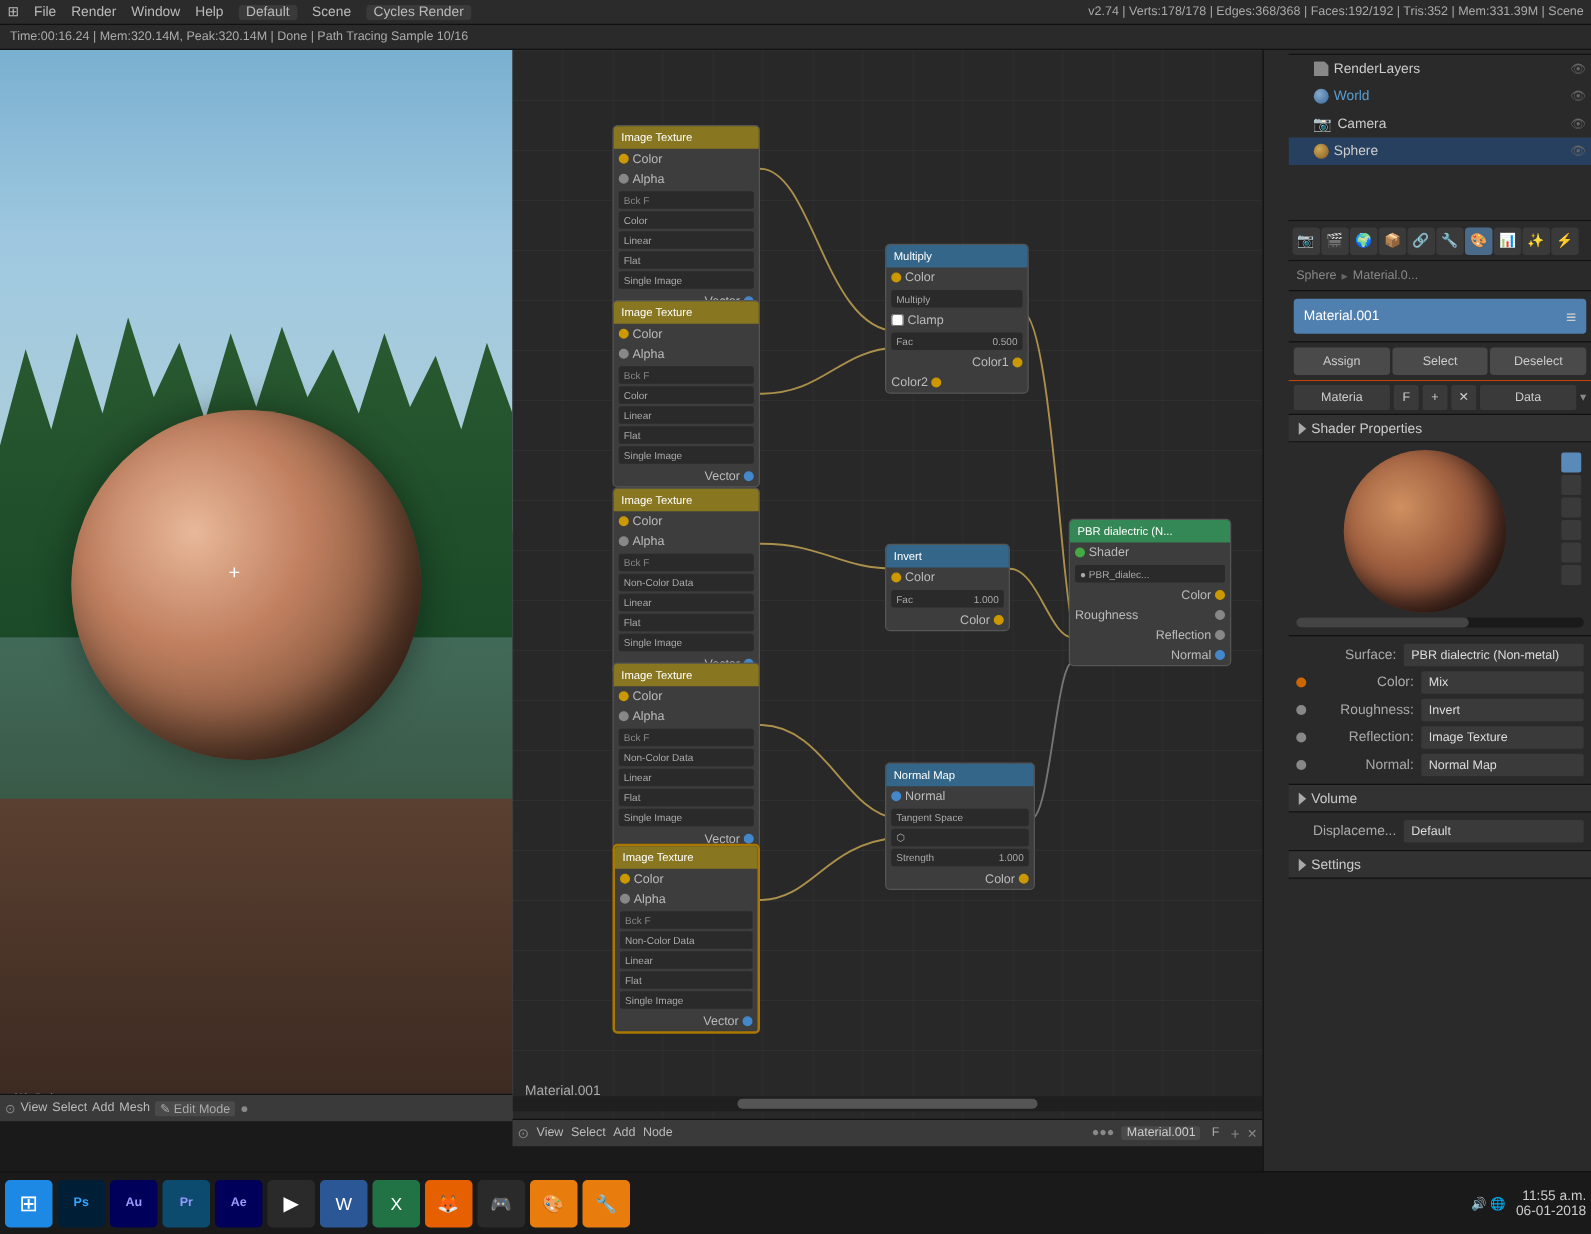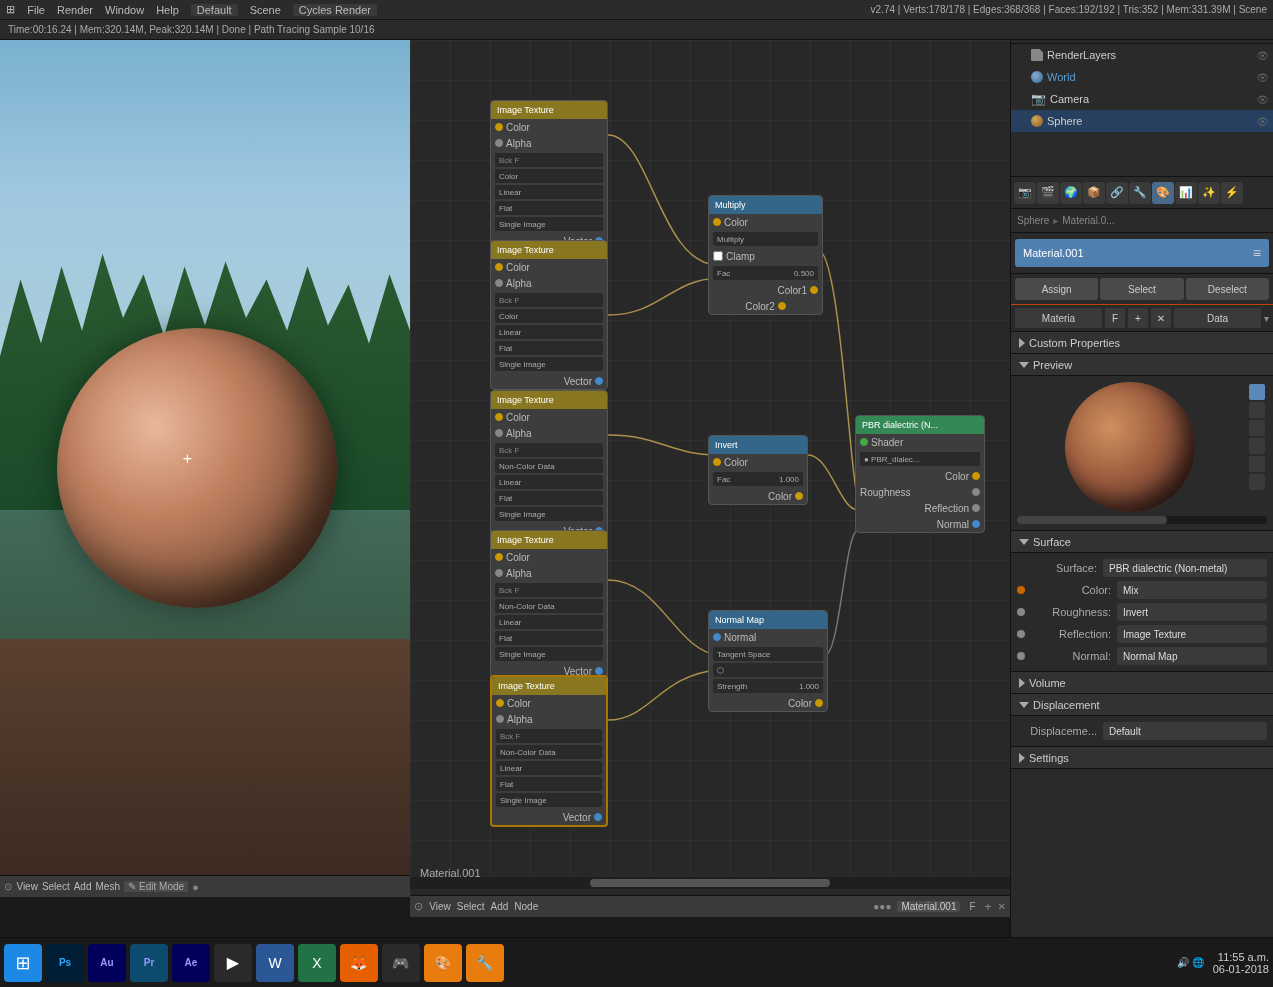--- a/index.html
+++ b/index.html
@@ -205,20 +205,21 @@
     
     .right-panel {
       position: absolute;
       top: 0; right: 0;
       width: 263px;
       height: 987px;
       background: #2a2a2a;
       border-left: 1px solid #111;
       overflow-y: auto;
       overflow-x: hidden;
+      padding-left: 20px;
     }
 
     
     .outliner {
       height: 155px;
       border-bottom: 1px solid #111;
       background: #2a2a2a;
     }
     .prop-icon-btn {
       width: 22px;
@@ -589,21 +590,21 @@
         <span class="socket-label">Clamp</span>
       </div>
       <div class="node-field" style="justify-content:space-between;">
         <span style="font-size:8px;">Fac</span>
         <span style="font-size:8px;color:#aaa;">0.500</span>
       </div>
       <div class="node-socket-row" style="justify-content:flex-end;">
         <span class="socket-label">Color1</span>
         <div class="socket yellow"></div>
       </div>
-      <div class="node-socket-row" style="justify-content:center;">
+      <div class="node-socket-row" style="justify-content:flex-start;">
         <span class="socket-label">Color2</span>
         <div class="socket yellow"></div>
       </div>
     </div>
 
     <div class="node" style="left:80px;top:350px;width:118px;">
       <div class="node-header yellow">
         <span style="font-size:9px;color:#fff;">Image Texture</span>
       </div>
       <div class="node-socket-row">
@@ -870,48 +871,40 @@
     <div class="material-bottom-btn">Materia</div>
     <div class="material-bottom-btn" style="flex:0 0 20px;">F</div>
     <div class="material-bottom-btn" style="flex:0 0 20px;">+</div>
     <div class="material-bottom-btn" style="flex:0 0 20px;">✕</div>
     <div class="material-bottom-btn">Data</div>
     <span style="color:#888;font-size:10px;cursor:pointer;">▾</span>
   </div>
 
   <div class="section-header">
     <div class="triangle-right"></div>
-    <span class="section-title">Custom Properties</span>
-  </div>
-
-  <div class="section-header">
-    <div class="triangle-down"></div>
-    <span class="section-title">Preview</span>
-  </div>
+    <span class="section-title">Shader Properties</span>
+  </div>
+
   <div class="preview-section">
     <div class="preview-row">
       <div class="preview-sphere"></div>
       <div class="preview-options">
         <div class="preview-btn active"></div>
         <div class="preview-btn"></div>
         <div class="preview-btn"></div>
         <div class="preview-btn"></div>
         <div class="preview-btn"></div>
         <div class="preview-btn"></div>
       </div>
     </div>
     <div style="height:8px;background:#1a1a1a;border-radius:4px;margin-top:4px;">
       <div style="width:60%;height:100%;background:#444;border-radius:4px;"></div>
     </div>
   </div>
 
-  <div class="section-header">
-    <div class="triangle-down"></div>
-    <span class="section-title">Surface</span>
-  </div>
   <div class="surface-section">
     <div class="prop-row">
       <span class="prop-label">Surface:</span>
       <div class="prop-value">PBR dialectric (Non-metal)</div>
     </div>
     <div class="prop-row">
       <div class="prop-dot orange"></div>
       <span class="prop-label">Color:</span>
       <div class="prop-value">Mix</div>
     </div>
@@ -930,24 +923,20 @@
       <span class="prop-label">Normal:</span>
       <div class="prop-value">Normal Map</div>
     </div>
   </div>
 
   <div class="section-header">
     <div class="triangle-right"></div>
     <span class="section-title">Volume</span>
   </div>
 
-  <div class="section-header">
-    <div class="triangle-down"></div>
-    <span class="section-title">Displacement</span>
-  </div>
   <div style="padding:4px 6px;border-bottom:1px solid #111;">
     <div class="prop-row">
       <span class="prop-label">Displaceme...</span>
       <div class="prop-value">Default</div>
     </div>
   </div>
 
   <div class="section-header">
     <div class="triangle-right"></div>
     <span class="section-title">Settings</span>

